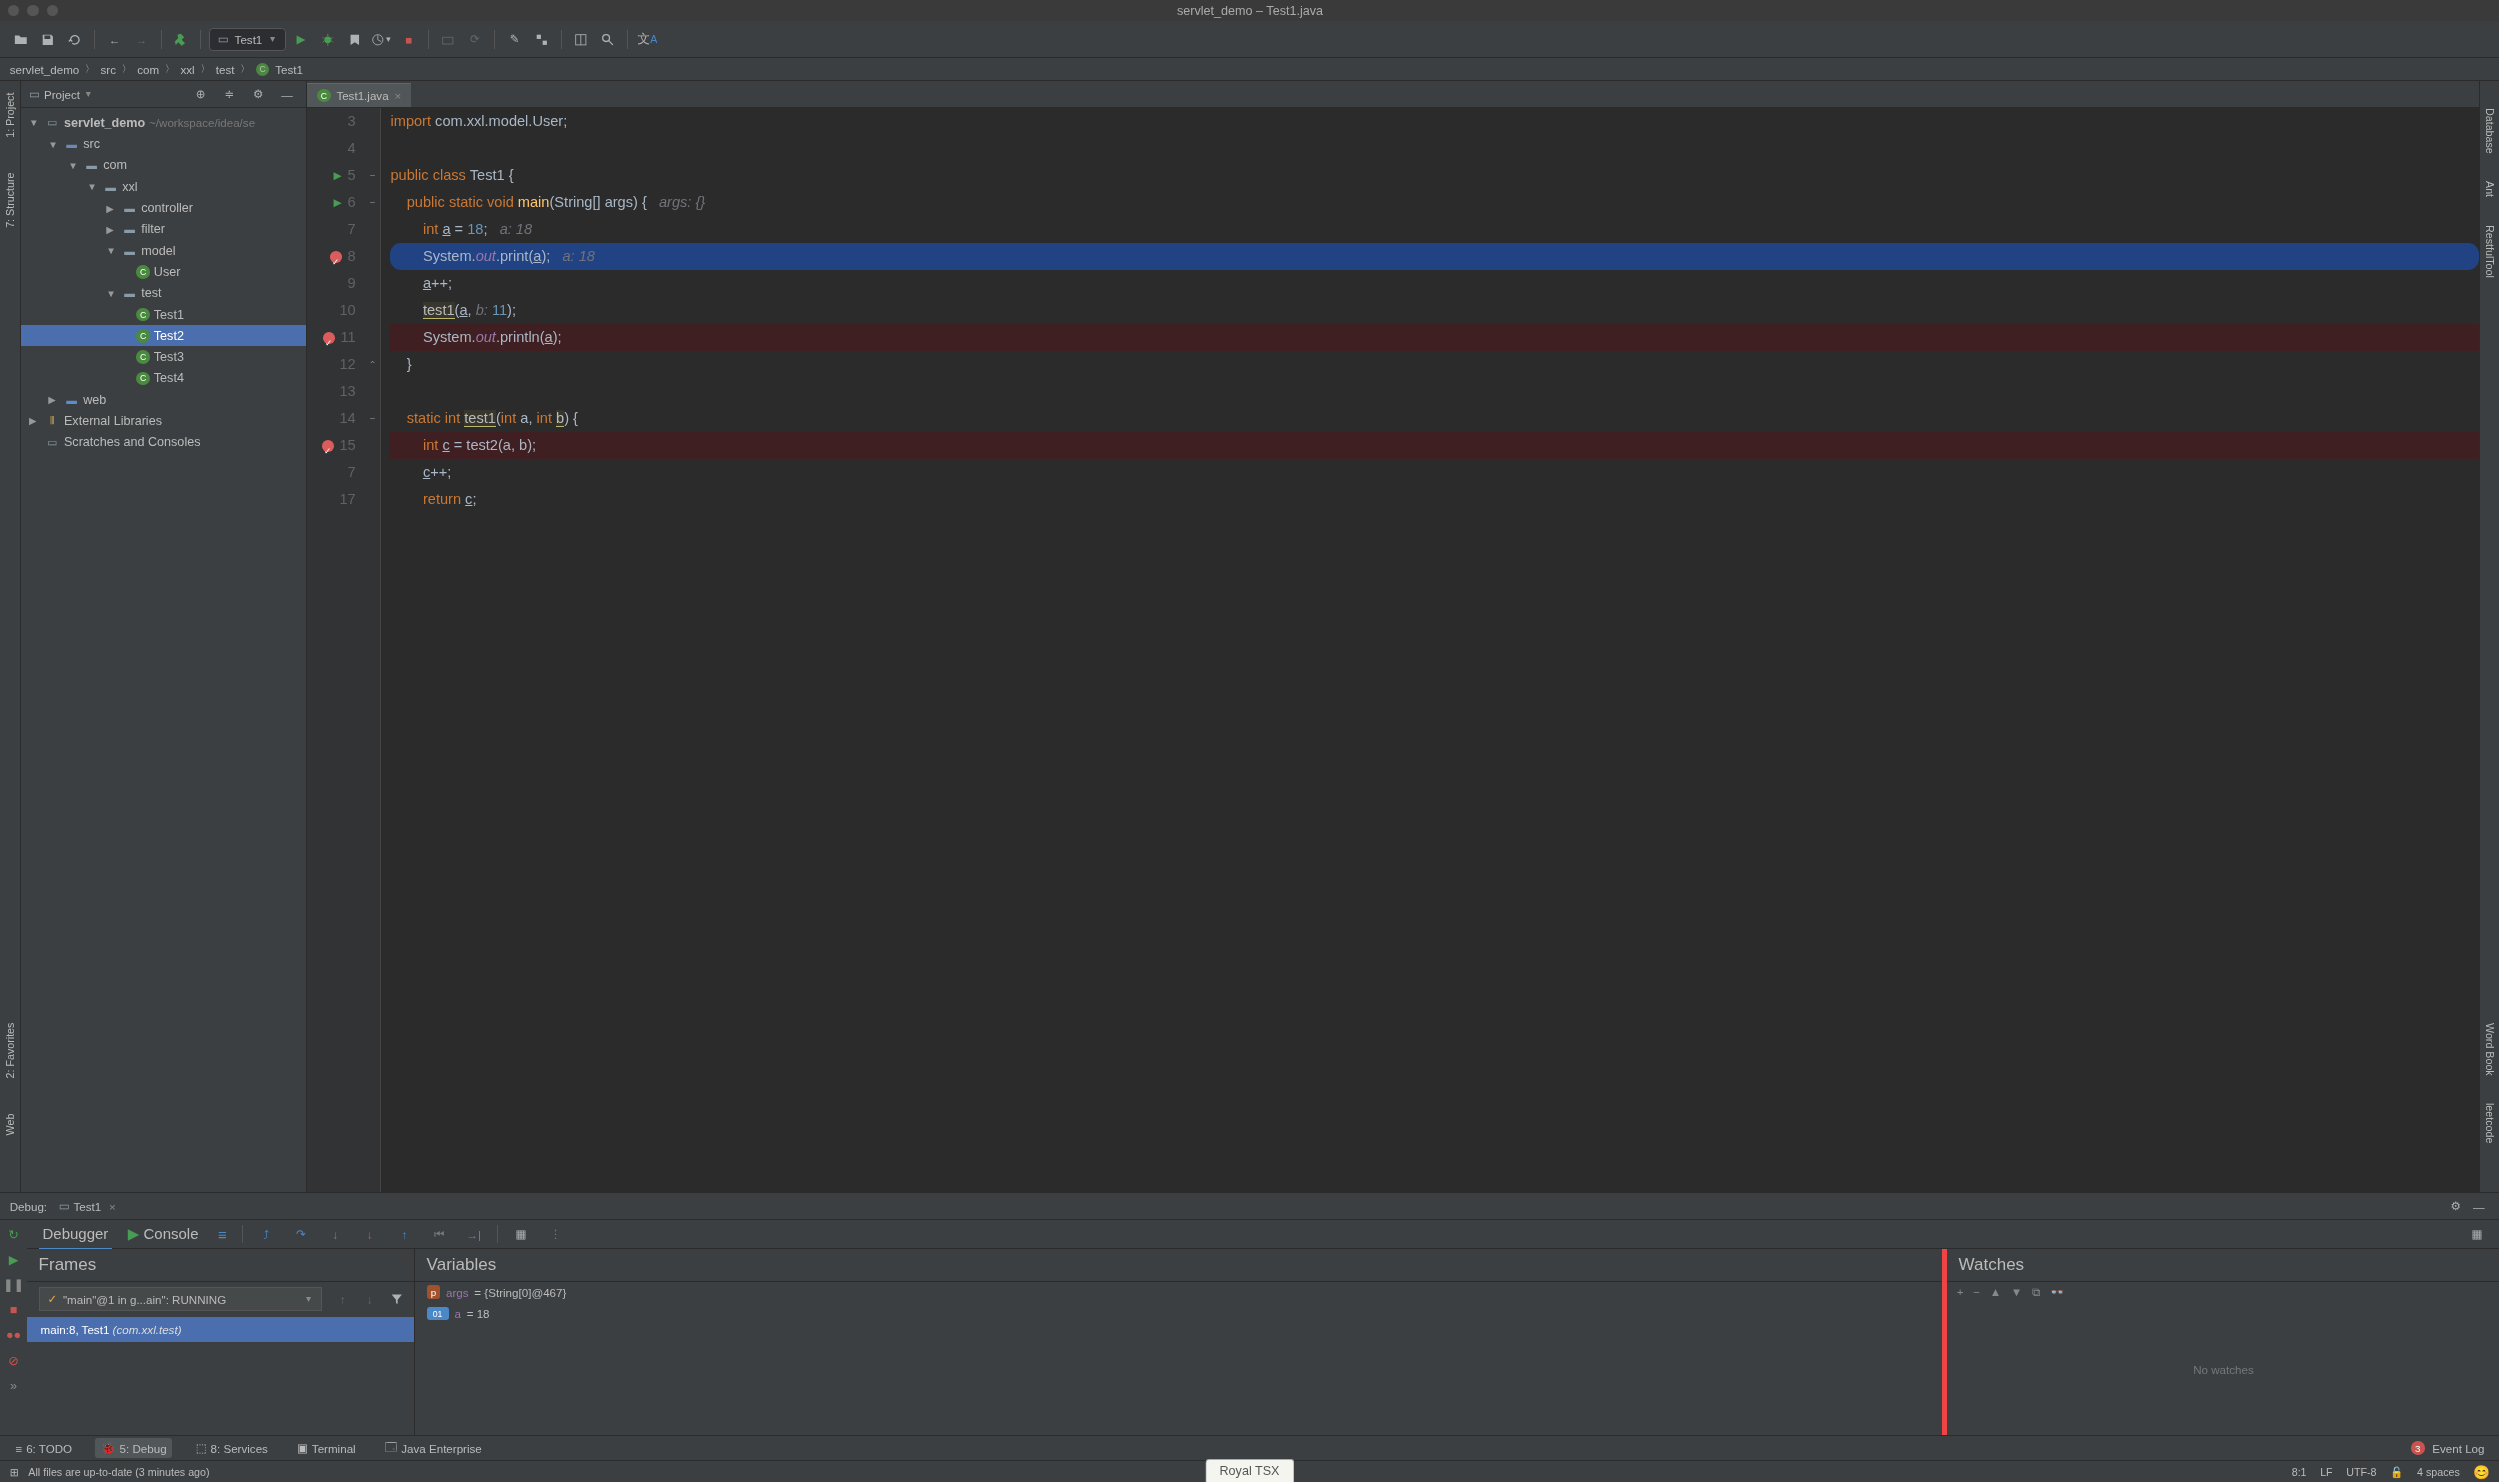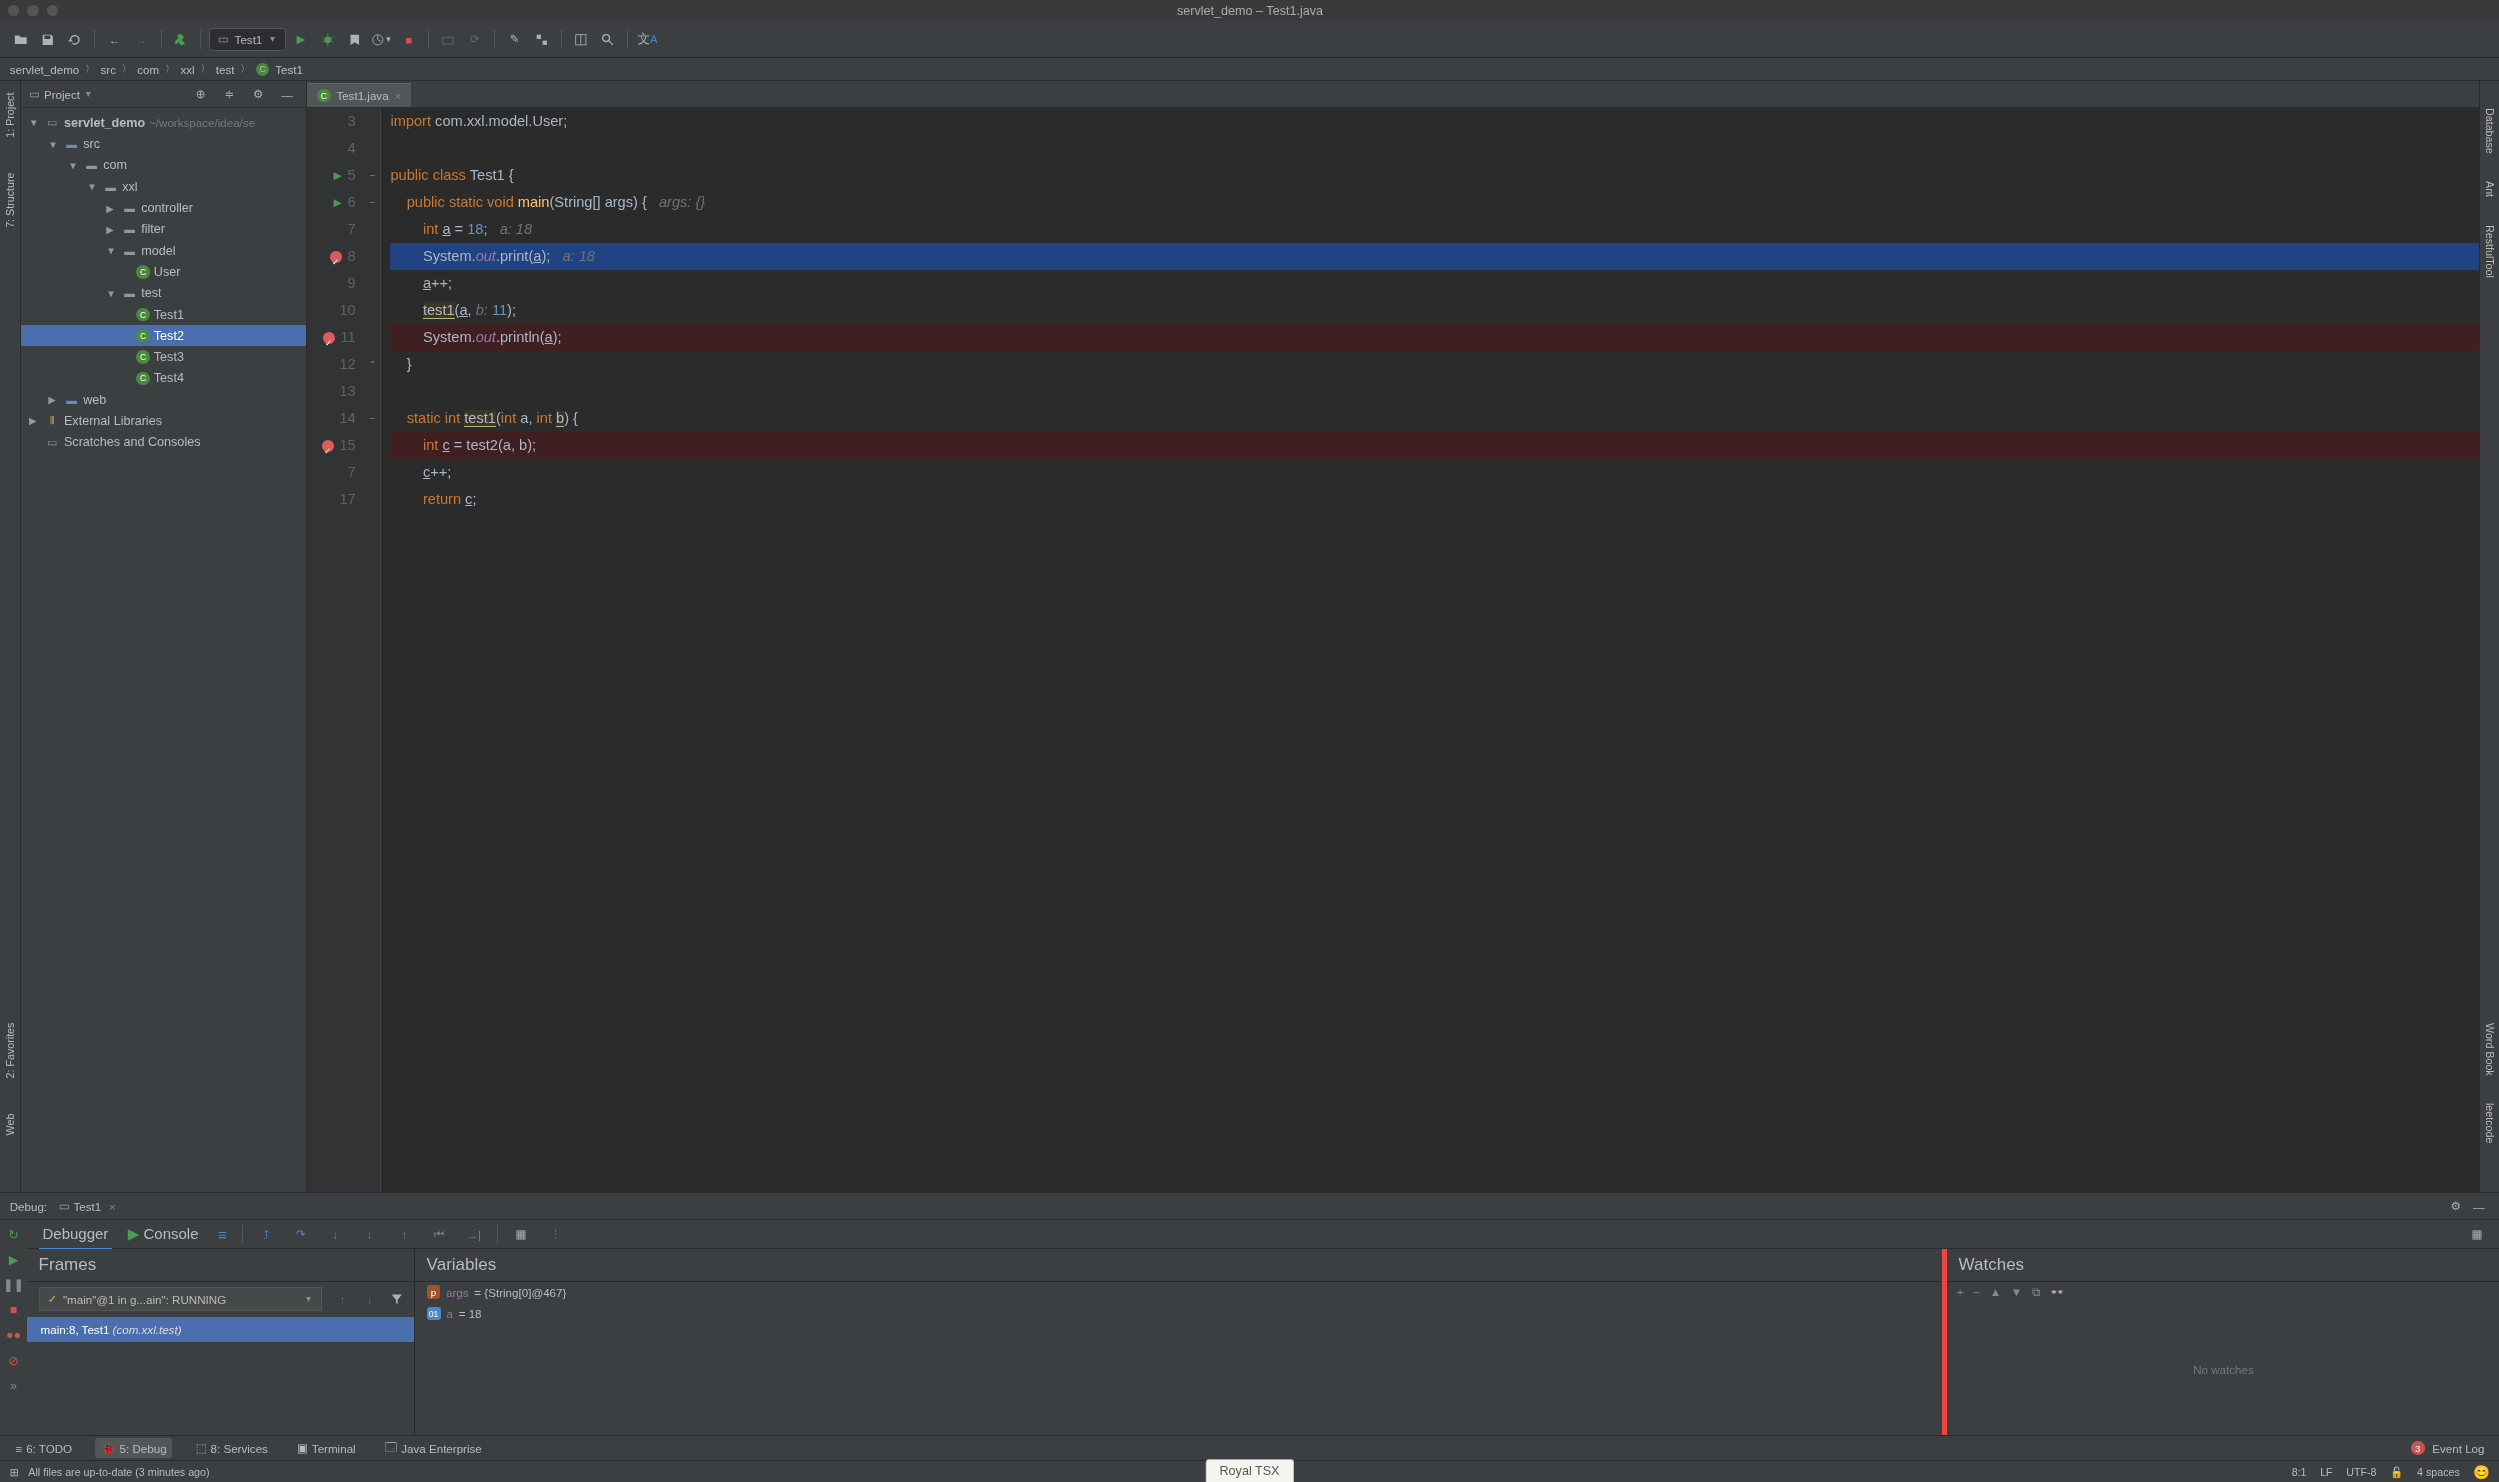--- a/index.html
+++ b/index.html
@@ -61,21 +61,21 @@
 .editor-content { flex: 1; display: flex; font-family: "JetBrains Mono", Menlo, Consolas, monospace; font-size: 14.6px; line-height: 27px; overflow: hidden; }
 .gutter { background: #313335; padding: 0 9.7px; text-align: right; color: #606366; min-width: 58px; position: relative; }
 .gutter-line { height: 27px; display: flex; align-items: center; justify-content: flex-end; gap: 5.8px; }
 .run-gutter { color: #499c54; font-size: 10.7px; }
 .bp { width: 11.6px; height: 11.6px; background: #db5c5c; border-radius: 50%; position: relative; }
 .bp.checked::after { content: "✓"; position: absolute; font-size: 8.7px; color: #fff; left: 1.9px; top: -1.9px; }
 .fold-col { width: 15.5px; background: #313335; border-right: 1px solid #444; }
 .fold-mark { height: 27px; display: flex; align-items: center; justify-content: center; color: #888; font-size: 9.7px; }
 .code-area { flex: 1; background: #2b2b2b; padding-left: 9.7px; position: relative; }
 .code-line { height: 27px; white-space: pre; }
-.code-line.current { background: #214283; }
+.code-line.current { background: #214283; border-radius: 11px; }
 .code-line.bp-line { background: rgba(77,23,26,0.6); }
 .kw { color: #cc7832; }
 .num { color: #6897bb; }
 .id { color: #a9b7c6; }
 .field { color: #9876aa; font-style: italic; }
 .hint { color: #72737a; font-style: italic; }
 .method-name { color: #ffc66d; }
 .underline-warn { border-bottom: 1px solid #bdb76b; background: rgba(128,128,64,0.15); }
 
 
@@ -91,21 +91,21 @@
 .debug-tab.active { border-bottom: 1.9px solid #4a88c7; }
 .debug-panes { flex: 1; display: flex; }
 .frames-pane { width: 388px; border-right: 1px solid #2b2b2b; display: flex; flex-direction: column; }
 .pane-title { padding: 5.8px 11.6px; color: #bbb; font-size: 17px; border-bottom: 1px solid #2b2b2b; }
 .thread-select { margin: 5.8px; display: flex; align-items: center; background: #45494a; border: 1px solid #555; padding: 3.9px 7.8px; gap: 5.8px; font-size: 11.6px; }
 .frame-row { padding: 5.8px 13.6px; background: #4b6eaf; color: #fff; font-size: 11.6px; }
 .frame-row .pkg { font-style: italic; color: #ddd; margin-top: 45px; }
 .vars-pane { flex: 1; border-right: 5px solid #ef4444; display: flex; flex-direction: column; }
 .var-row { padding: 3.9px 11.6px; display: flex; align-items: center; gap: 5.8px; font-size: 11.6px; }
 .p-badge { width: 13.6px; height: 13.6px; background: #a0522d; border-radius: 2.9px; color: #fff; font-size: 9.7px; display: inline-flex; align-items: center; justify-content: center; }
-.num-badge { width: 14px; height: 13.6px; background: #4a88c7; border-radius: 2.9px; color: #fff; font-size: 8.7px; display: inline-flex; align-items: center; justify-content: center; }
+.num-badge { width: 22px; height: 13.6px; background: #4a88c7; border-radius: 2.9px; color: #fff; font-size: 8.7px; display: inline-flex; align-items: center; justify-content: center; }
 .watches-pane { width: 553px; display: flex; flex-direction: column; }
 .no-watch { flex: 1; display: flex; align-items: center; justify-content: center; color: #777; }
 .watch-toolbar { display: flex; padding: 3.9px 9.7px; gap: 9.7px; color: #888; }
 
 
 .tool-window-bar { height: 25px; background: #3c3f41; border-top: 1px solid #2b2b2b; display: flex; align-items: center; padding: 0 9.7px; gap: 17.5px; font-size: 11.6px; }
 .tool-tab { display: flex; align-items: center; gap: 3.9px; color: #bbb; padding: 2.9px 5.8px; }
 .tool-tab.active { background: #515658; border-radius: 2.9px; }
 .status-bar { height: 23px; background: #3c3f41; border-top: 1px solid #2b2b2b; display: flex; align-items: center; padding: 0 9.7px; font-size: 10.7px; color: #bbb; }
 .status-bar .spacer { flex: 1; }

